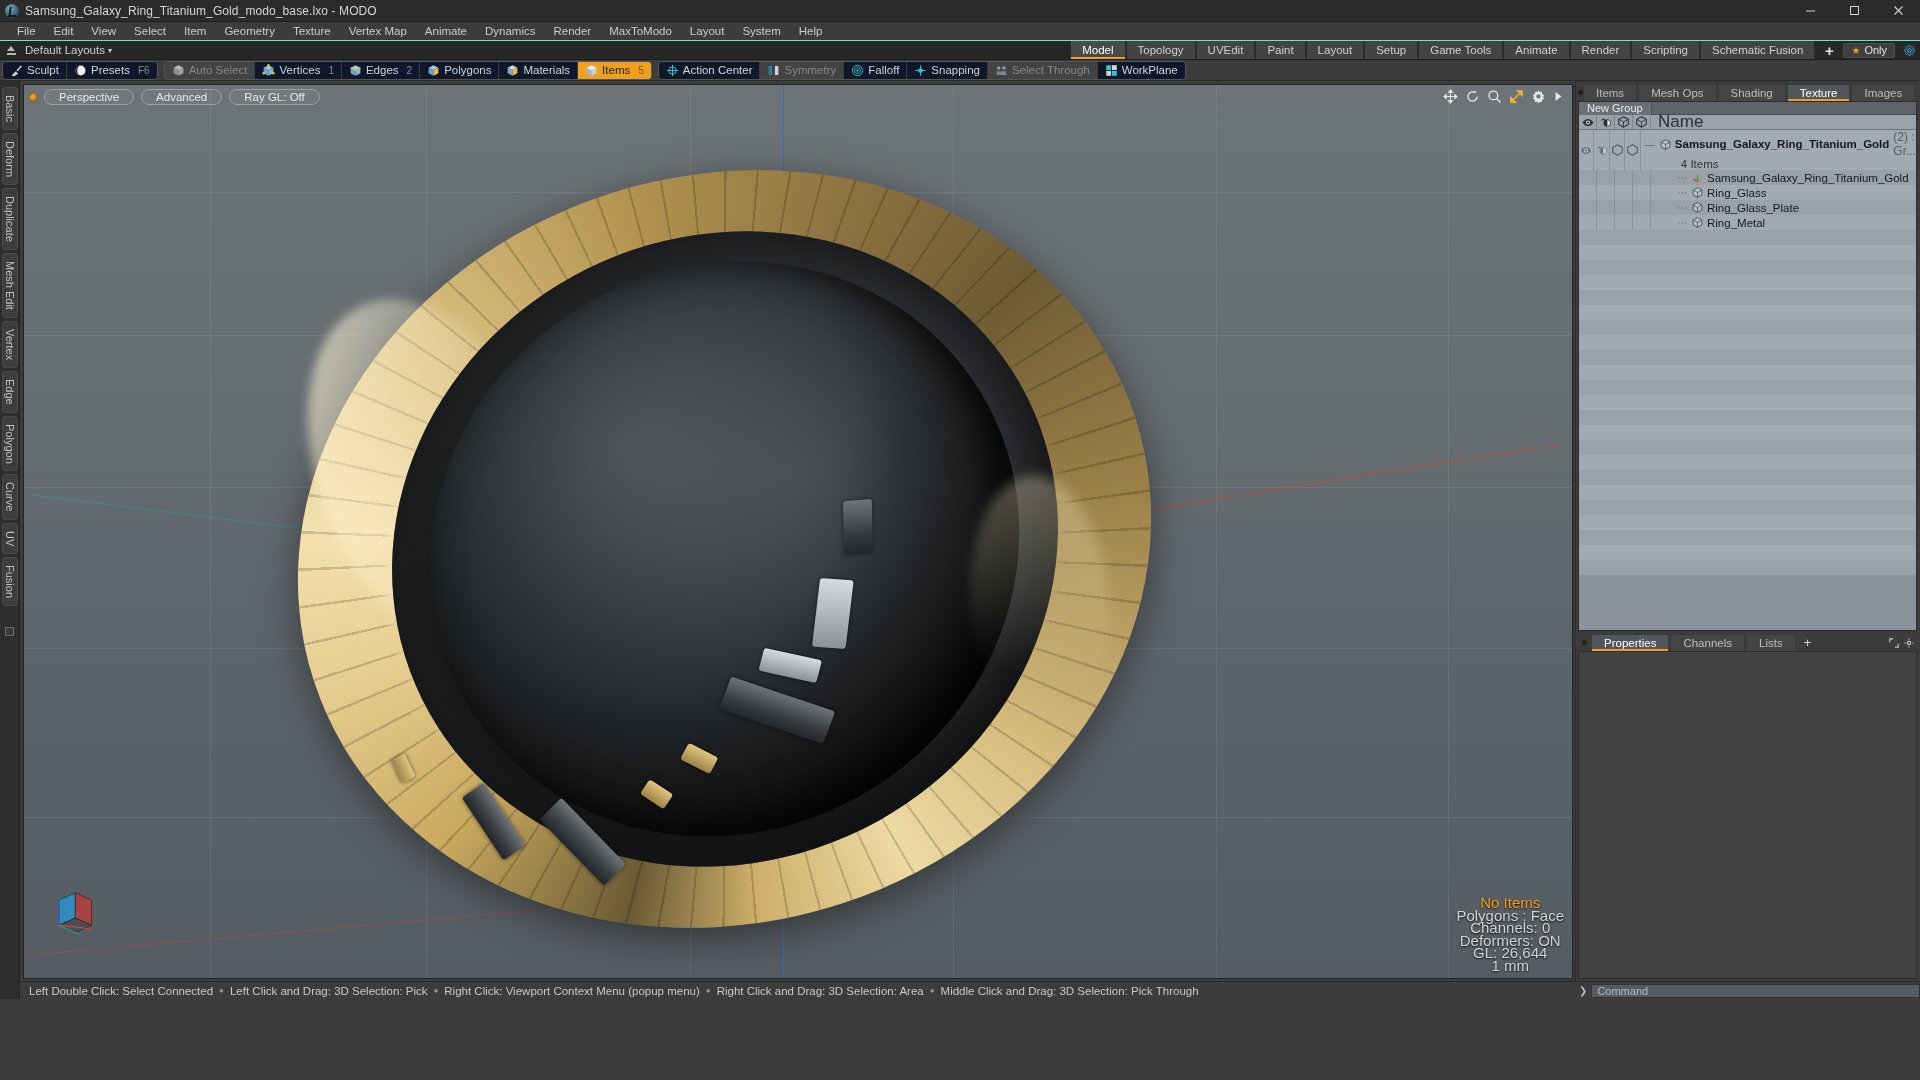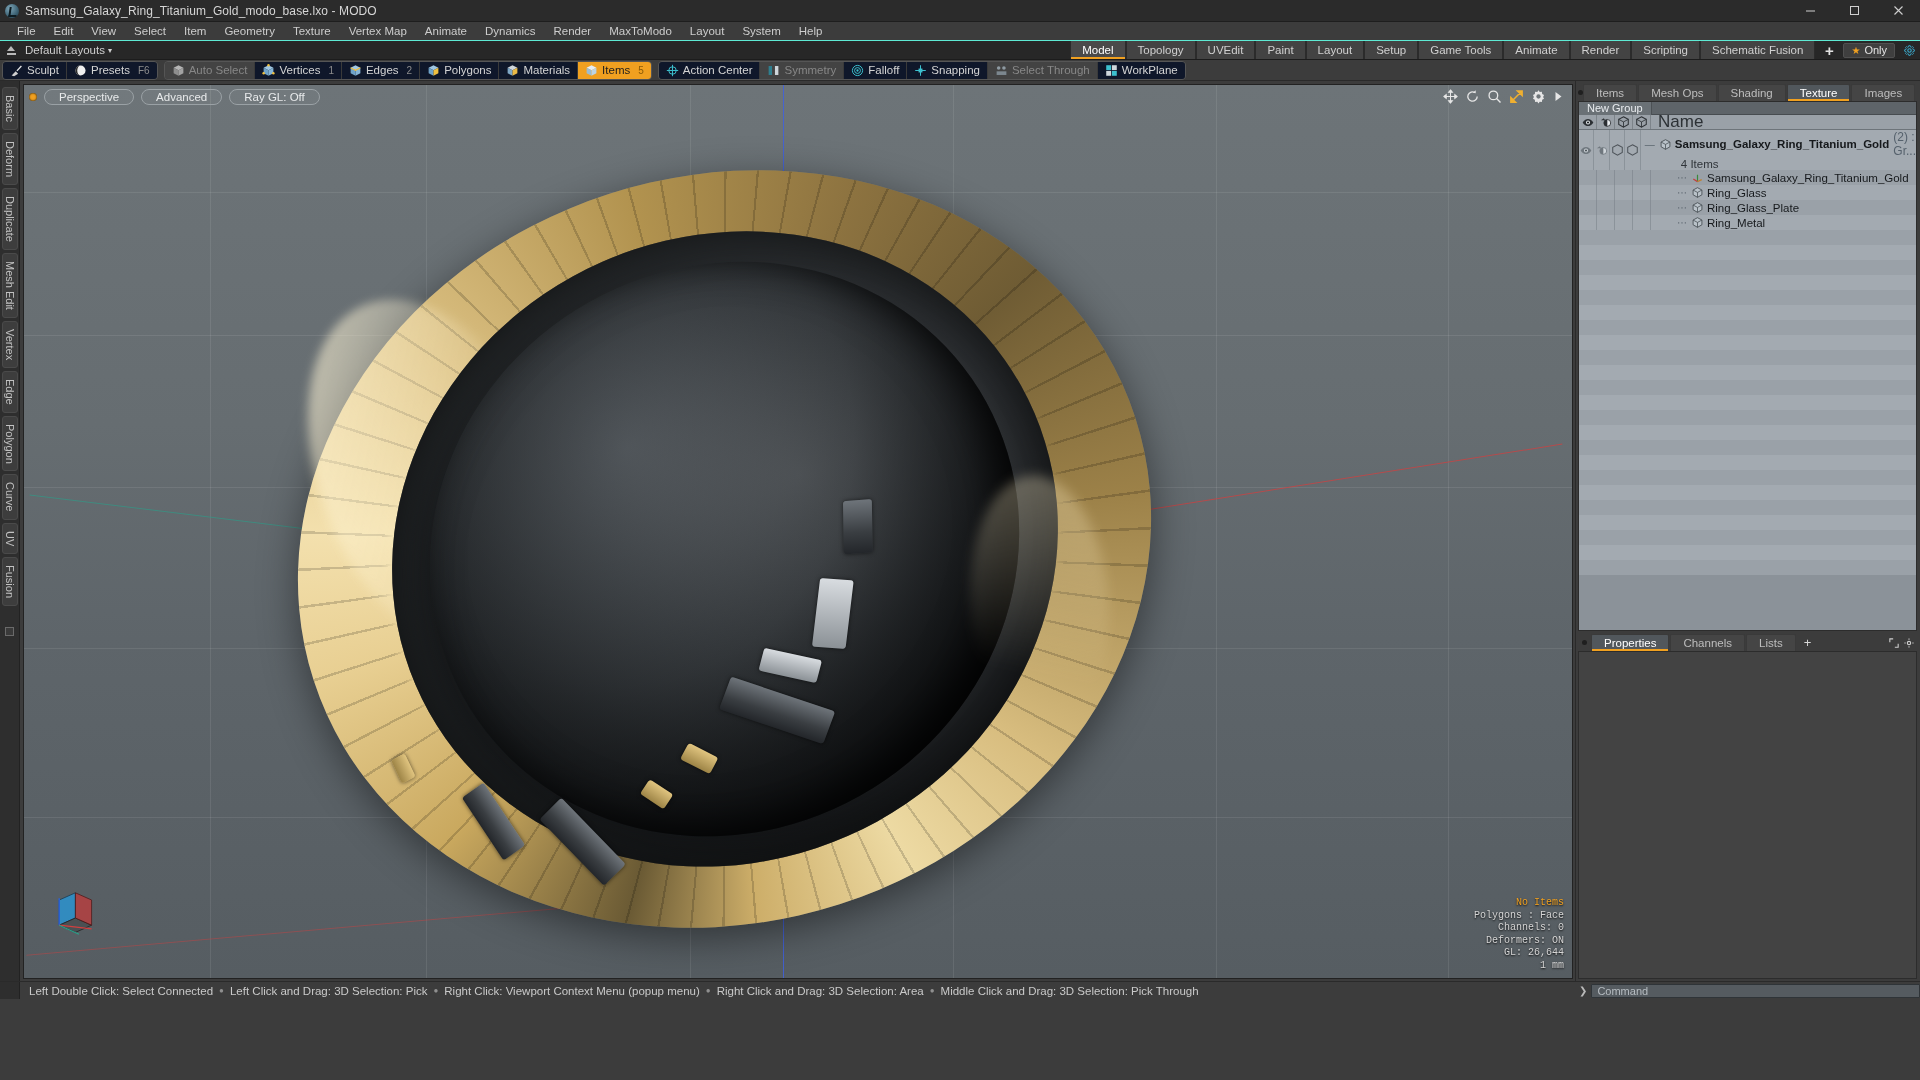--- a/index.html
+++ b/index.html
@@ -191,22 +191,22 @@
     position:absolute; border-radius:3px;
     background:linear-gradient(180deg,#6e747a,#3a3e42 60%,#23262a);
     box-shadow:0 0 4px rgba(0,0,0,.6);
   }
   .comp-gold { background:linear-gradient(180deg,#e0c47f,#9d8446); }
   .comp-lite { background:linear-gradient(180deg,#d8dce0,#8b9196); }
 
   .axis-gizmo { position:absolute; left:28px; bottom:42px; width:54px; height:54px; z-index:7; }
 
   .vp-stats {
-    position:absolute; right:8px; bottom:6px; text-align:right; line-height:12.5px;
-    font-size:10px; color:#d5d5d5; z-index:8; text-shadow:0 1px 2px rgba(0,0,0,.9);font-family:Liberation Mono, monospace;
+    position:absolute; right:8px; bottom:6px; text-align:center; line-height:12.5px;
+    font-size:15px; color:#d5d5d5; z-index:8; text-shadow:0 1px 2px rgba(0,0,0,.9);
   }
   .vp-stats .hl { color:#f0a020; }
 
   
   .rpanel { width:345px; flex:0 0 345px; background:#3c3c3c; display:flex; flex-direction:column;
             border-left:1px solid #2a2a2a; padding:3px 3px 2px 2px; }
   .rp-tabrow { height:17px; display:flex; align-items:stretch; background:#3c3c3c; }
   .rp-dot { width:13px; display:flex; align-items:center; justify-content:center; }
   .rp-dot i { width:5px; height:5px; border-radius:50%; background:#1f1f1f; display:block; }
   .rp-tab {

